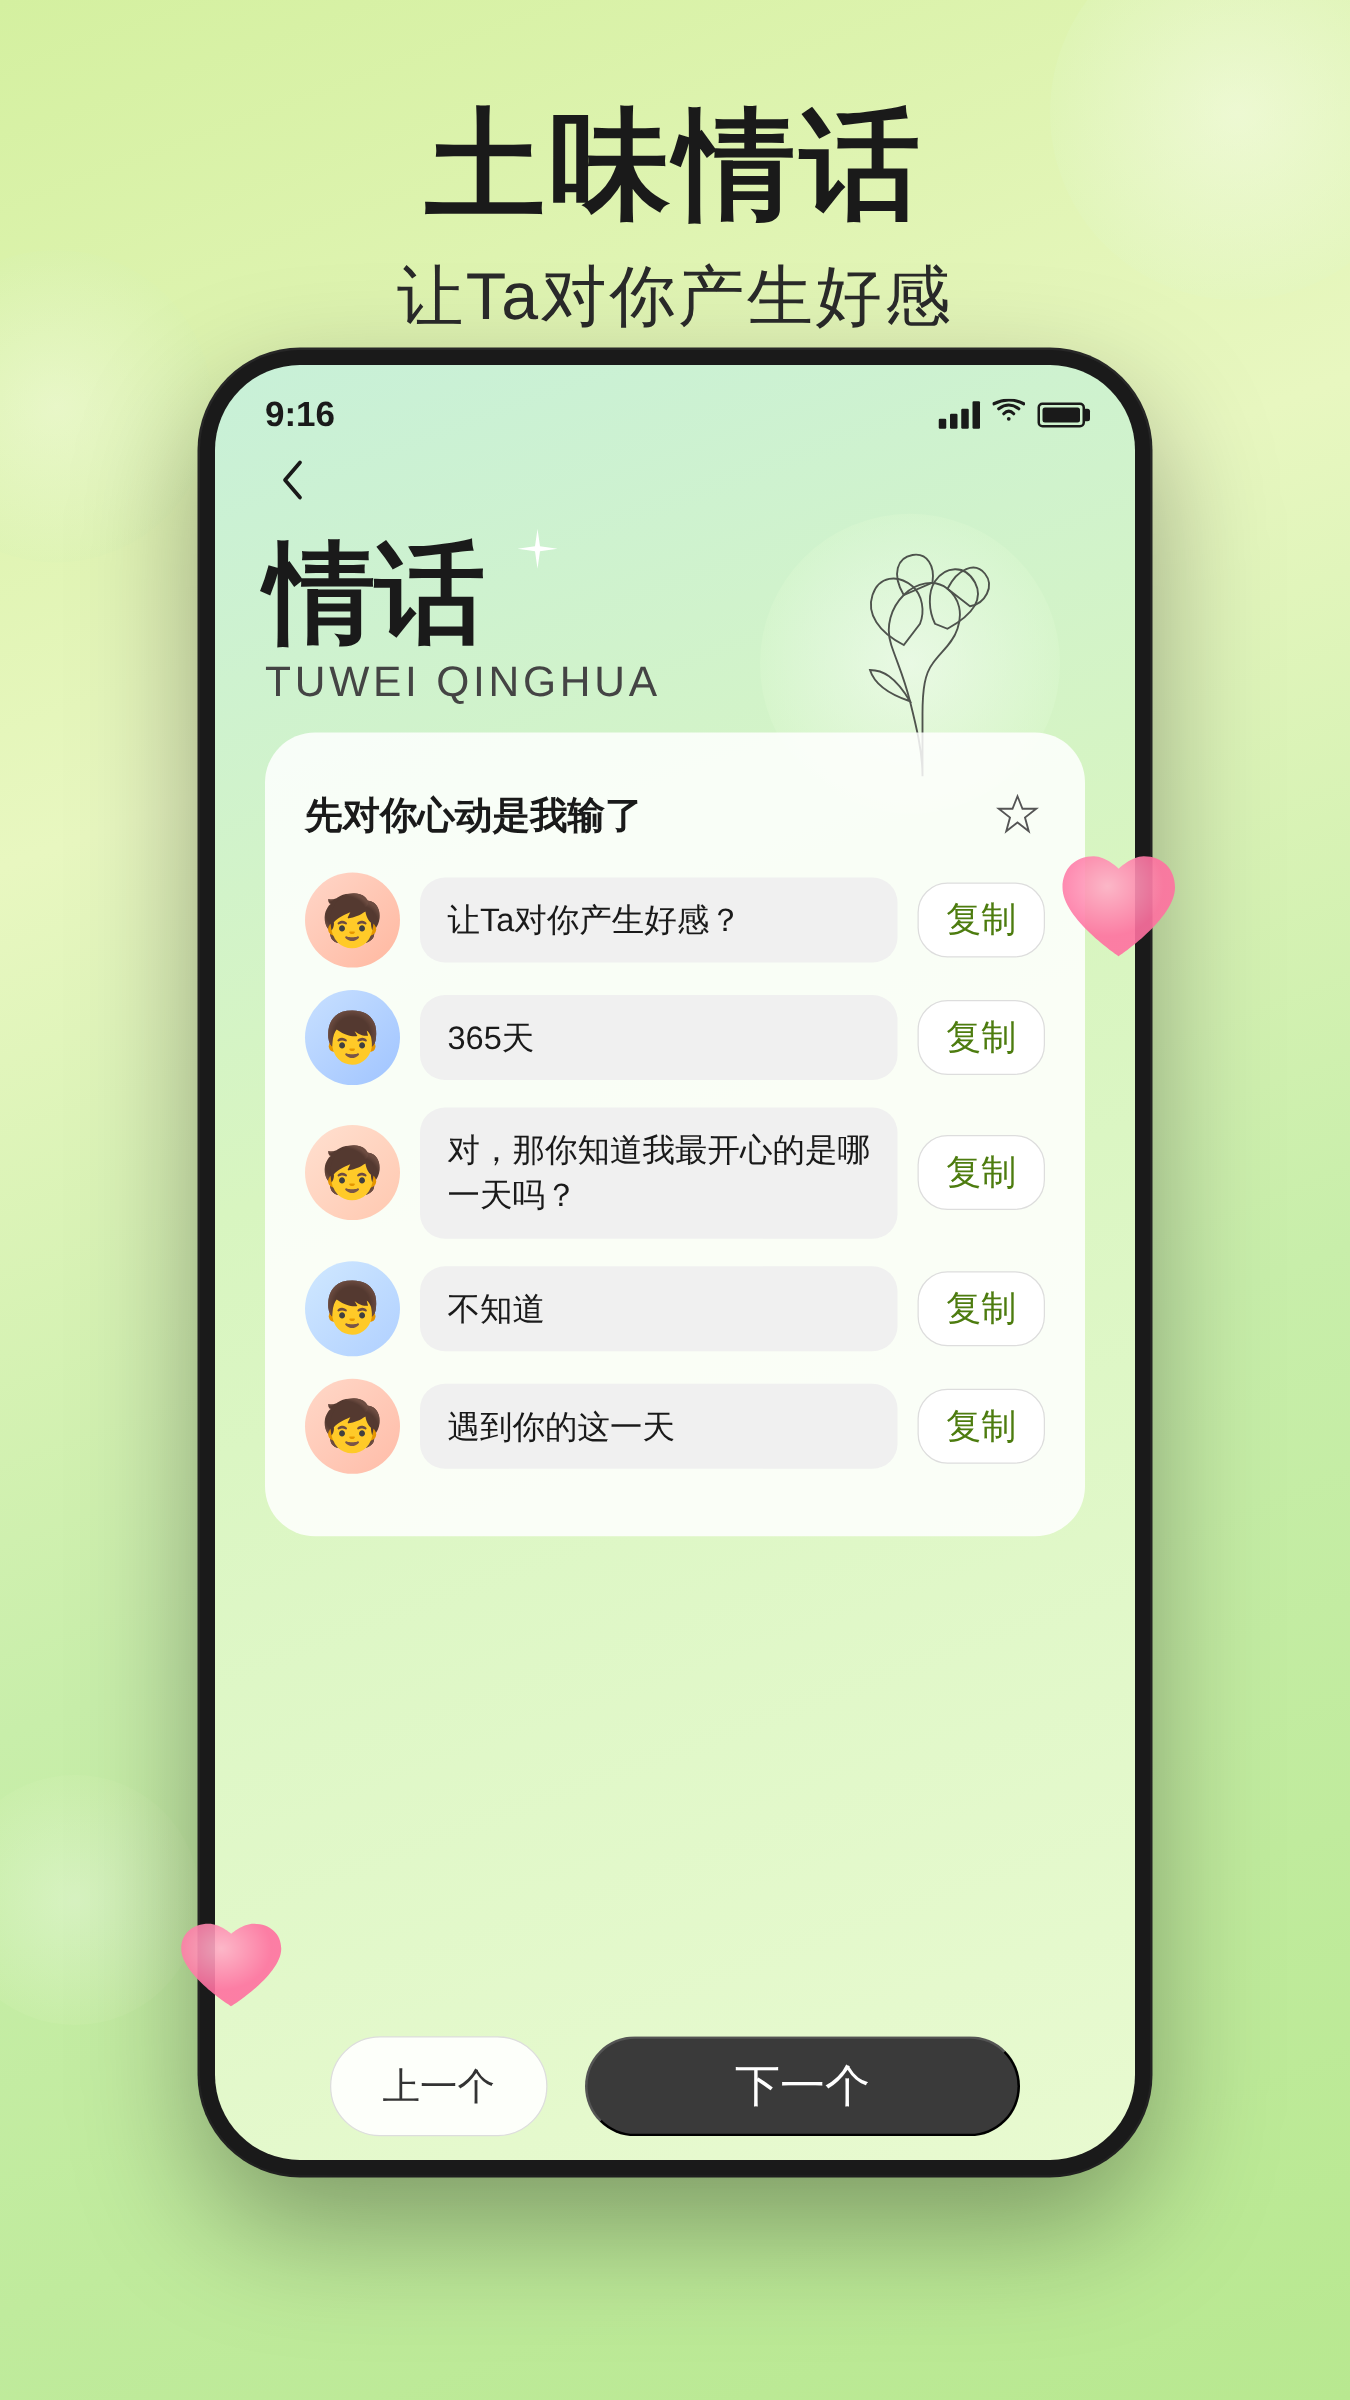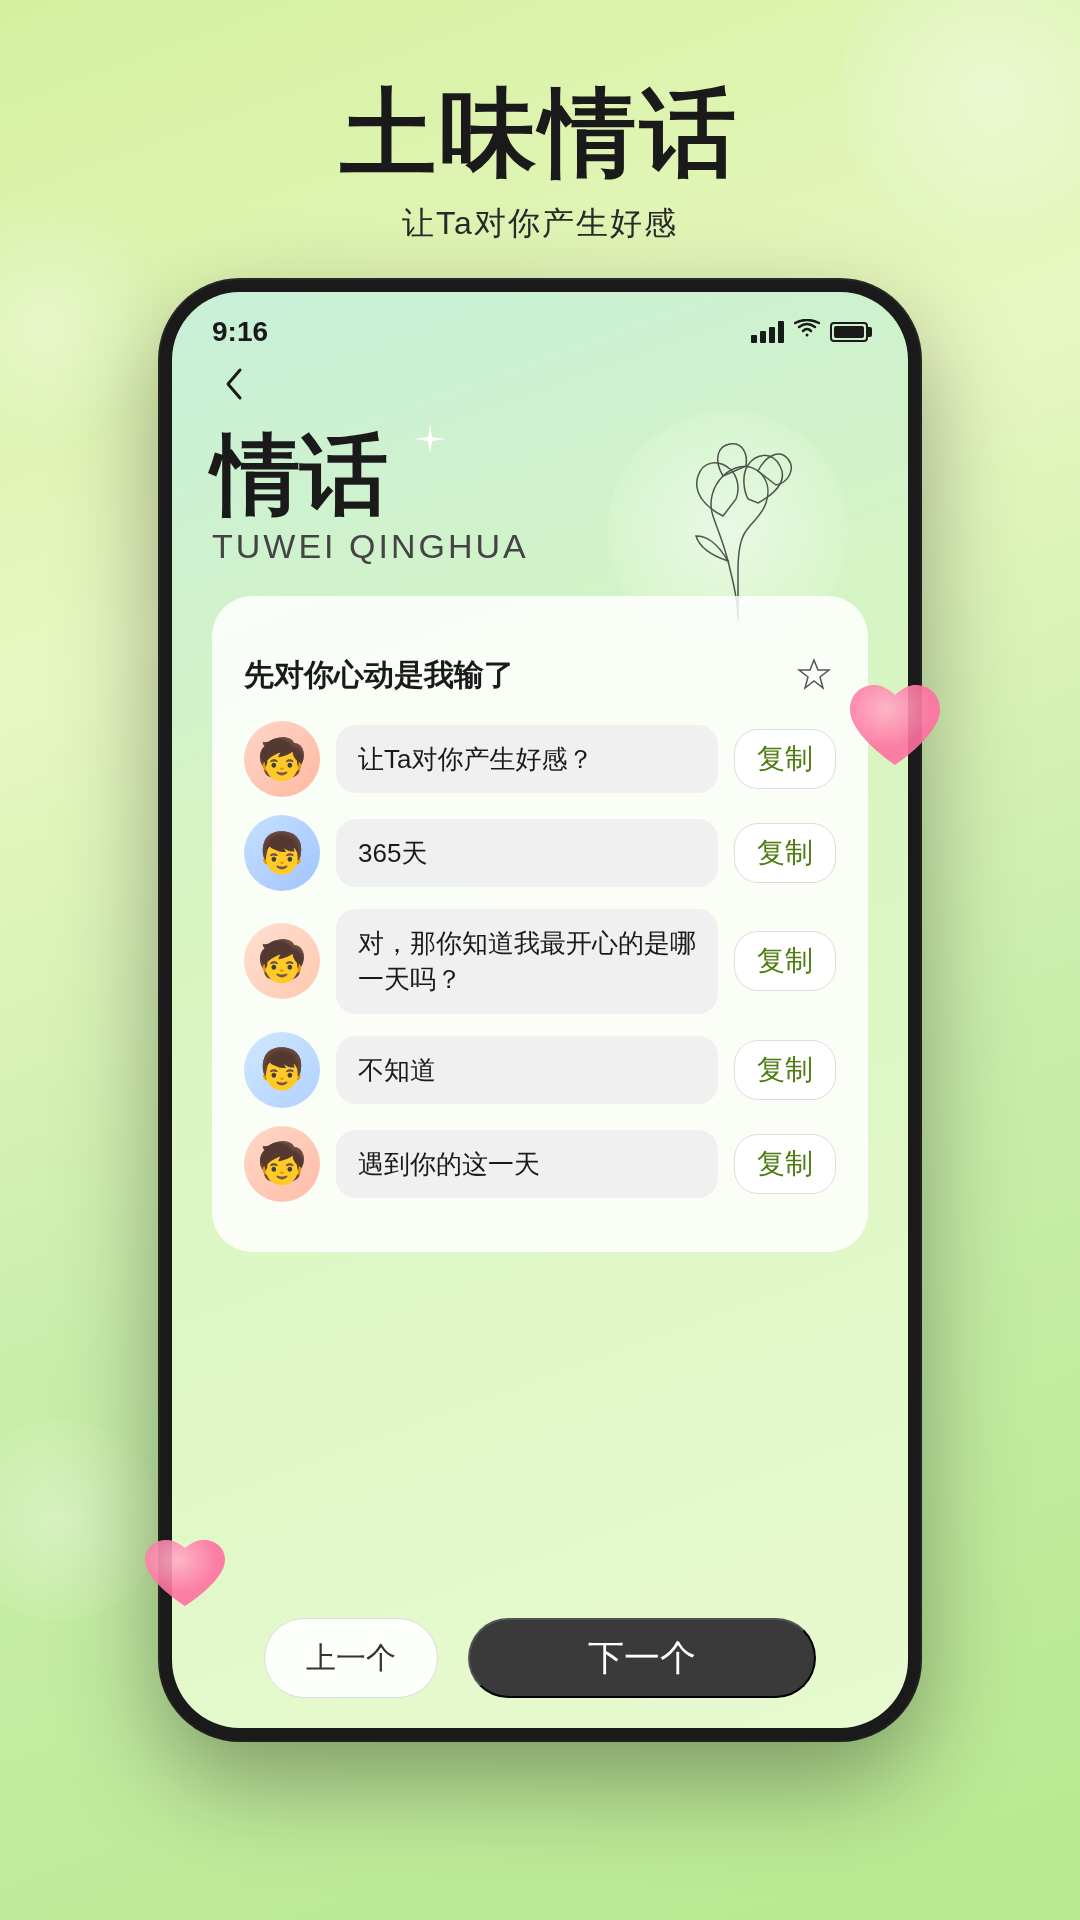--- a/index.html
+++ b/index.html
@@ -54,21 +54,21 @@
 
     .page-title-main {
       font-size: 96px;
       font-weight: 900;
       color: #1a1a1a;
       letter-spacing: 4px;
       line-height: 1.1;
     }
 
     .page-subtitle {
-      font-size: 32px;
+      font-size: 53px;
       font-weight: 500;
       color: #2a2a2a;
       margin-top: 16px;
       letter-spacing: 2px;
     }
 
     
     .phone-wrapper {
       position: absolute;
       top: 280px;
@@ -234,22 +234,21 @@
       left: 200px;
       color: white;
       font-size: 36px;
       z-index: 3;
     }
 
     
     .content-card {
       background: rgba(255,255,255,0.85);
       border-radius: 40px;
-      padding: 57px 32px 32px 32px;
-      margin-top: 10px;
+      padding: 44px 32px 32px 32px;
       position: relative;
       z-index: 2;
     }
 
     
     .card-header {
       display: flex;
       justify-content: space-between;
       align-items: center;
       margin-bottom: 24px;
@@ -312,21 +311,21 @@
       font-size: 28px;
       color: #4d7c0f;
       cursor: pointer;
       white-space: nowrap;
       flex-shrink: 0;
     }
 
     
     .bottom-nav {
       position: absolute;
-      bottom: 30px;
+      bottom: 19px;
       left: 0;
       right: 0;
       display: flex;
       justify-content: center;
       gap: 30px;
       padding: 0 92px;
     }
 
     .nav-btn-prev {
       flex: 1;

